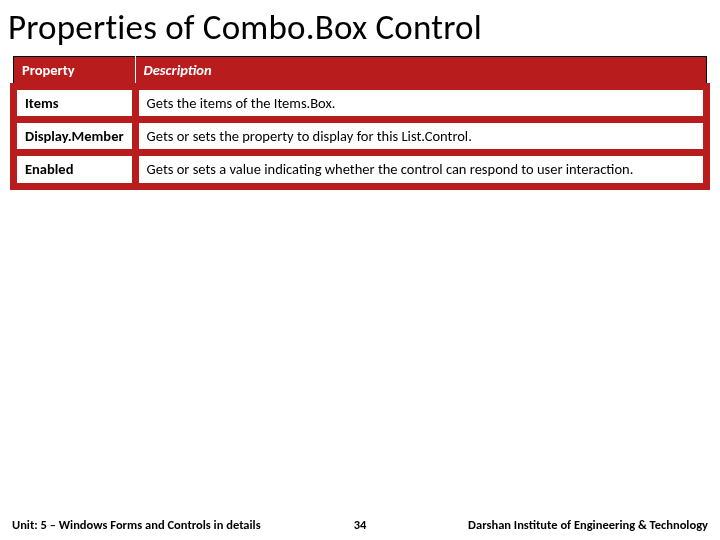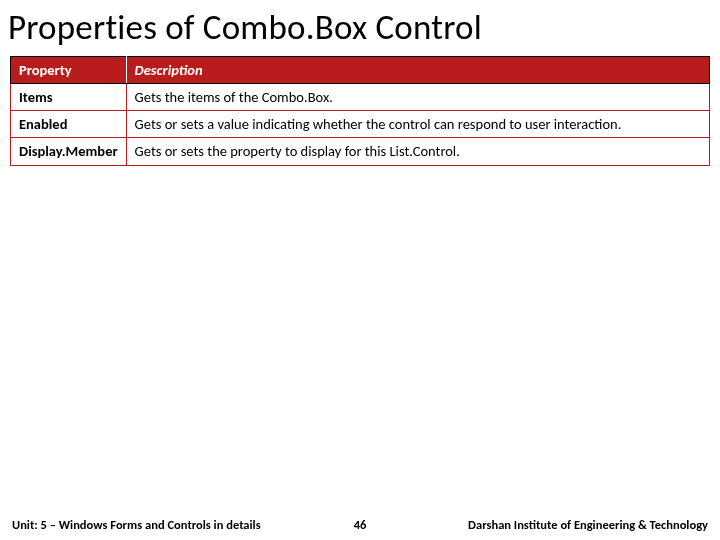--- a/index.html
+++ b/index.html
@@ -23,21 +23,21 @@
     font-weight: 400;
     padding: 6px 12px 6px 8px;
     letter-spacing: 0.2px;
   }
   .table {
     margin: 2px 10px 0 10px;
     border-collapse: collapse;
     width: calc(100% - 20px);
   }
   .table th, .table td {
-    border: 1px solid #b91c1c;
+    border: 7px solid #b91c1c;
     text-align: left;
     vertical-align: top;
     font-size: 14.5px;
     padding: 4px 8px;
     line-height: 1.25;
   }
   .table th {
     background: #b91c1c;
     color: #fff;
     font-weight: 700;
@@ -79,32 +79,32 @@
   <table class="table">
     <thead>
       <tr>
         <th>Property</th>
         <th>Description</th>
       </tr>
     </thead>
     <tbody>
       <tr>
         <td class="prop">Items</td>
-        <td>Gets the items of the Combo.Box.</td>
+        <td>Gets the items of the Items.Box.</td>
+      </tr>
+      <tr>
+        <td class="prop">Display.Member</td>
+        <td>Gets or sets the property to display for this List.Control.</td>
       </tr>
       <tr>
         <td class="prop">Enabled</td>
         <td>Gets or sets a value indicating whether the control can respond to user interaction.</td>
-      </tr>
-      <tr>
-        <td class="prop">Display.Member</td>
-        <td>Gets or sets the property to display for this List.Control.</td>
       </tr>
     </tbody>
   </table>
 
   <div class="footer">
     <span class="unit">Unit: 5 – Windows Forms and Controls in details</span>
-    <span class="page">46</span>
+    <span class="page">34</span>
     <span class="inst">Darshan Institute of Engineering &amp; Technology</span>
   </div>
 
 </div>
 
 </body></html>

